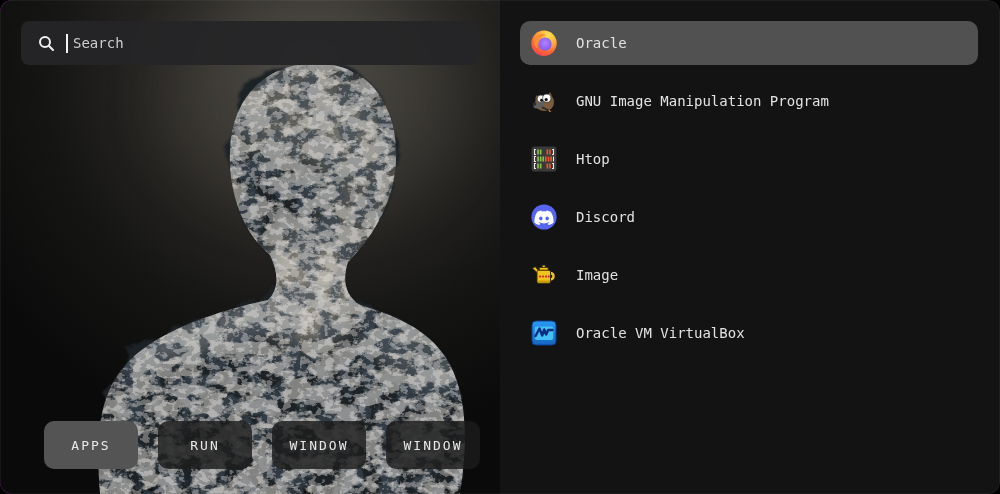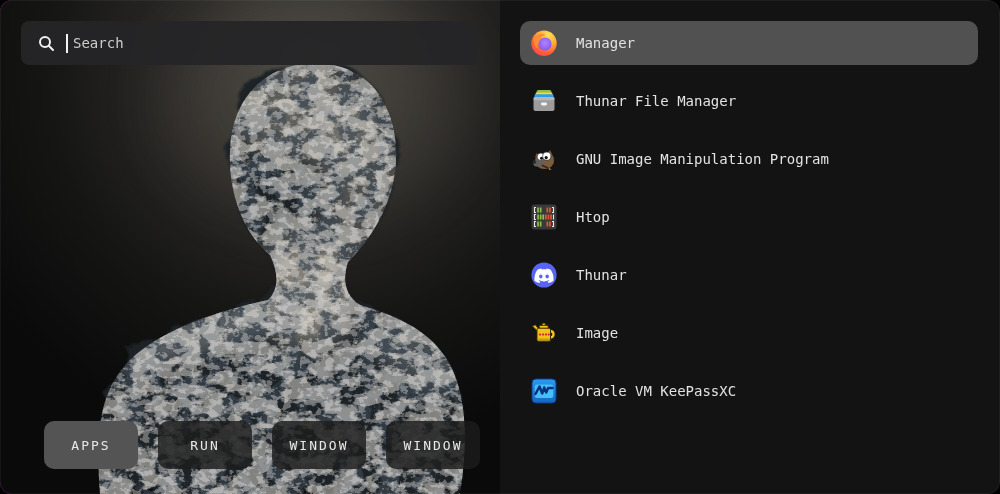--- a/index.html
+++ b/index.html
@@ -177,36 +177,23 @@
               <stop offset="1" stop-color="#6e46d9"></stop>
             </radialGradient>
           </defs>
           <circle cx="14" cy="14.3" r="12.7" fill="url(#ffOut)"></circle>
           <circle cx="15" cy="15" r="6.6" fill="url(#ffIn)"></circle>
           <path d="M15.5 2.5 C17.5 4.5 18.3 6.5 17.3 8.6 C15.4 6.8 14.5 4.6 15.5 2.5 Z" fill="#ffd567"></path>
           <path d="M4.2 10.5 C6 4.8 12 3.2 15.8 6.2 C11.5 7 9.4 9.2 9.2 12.2
                    C7.2 14.2 6.4 16.6 7.6 19.6 C4.6 17.4 3.3 13.6 4.2 10.5 Z" fill="#ff8d36"></path>
         </svg>
       </span>
-      <span class="app-label">Manager</span>
-    </div>
-
-    <div class="app-row">
-      <span class="app-icon">
-        <svg viewBox="0 0 28 28">
-          <rect x="6.5" y="3" width="15" height="5" rx="2" fill="#8bc34a"></rect>
-          <rect x="5.4" y="5.6" width="17.2" height="4" rx="1.6" fill="#fdd835"></rect>
-          <rect x="4.4" y="7.2" width="19.2" height="5" rx="1.6" fill="#2f9bf0"></rect>
-          <rect x="3.5" y="10" width="21" height="14" rx="2" fill="#9c9c9c"></rect>
-          <rect x="3.5" y="10" width="21" height="3.2" rx="1.6" fill="#b7b7b7"></rect>
-          <rect x="11" y="15.6" width="6" height="2.8" rx="1.4" fill="#f5f5f5"></rect>
-        </svg>
-      </span>
-      <span class="app-label">Thunar File Manager</span>
-    </div>
+      <span class="app-label">Oracle</span>
+    </div>
+
 
 
     <div class="app-row">
       <span class="app-icon">
         <svg viewBox="0 0 28 28">
           <path d="M20 5 L24.5 14.5 L17 9.5 Z" fill="#7a5c3e"></path>
           <path d="M6.5 8 L10.5 12 L5 12.5 Z" fill="#6b4f34"></path>
           <ellipse cx="14.5" cy="16" rx="9.5" ry="8" fill="#7a5c3e"></ellipse>
           <ellipse cx="8.6" cy="18.2" rx="5.4" ry="3.1" fill="#606060" transform="rotate(-18 8.6 18.2)"></ellipse>
           <circle cx="4.6" cy="17" r="1.7" fill="#2e2e2e"></circle>
@@ -258,21 +245,21 @@
 
     <div class="app-row">
       <span class="app-icon">
         <svg viewBox="0 0 28 28">
           <circle cx="14" cy="14" r="12.6" fill="#5865F2"></circle>
           <g transform="translate(4.4 5.2) scale(0.8)">
             <path fill="#fff" d="M20.317 4.3698a19.79 19.79 0 00-4.885-1.5152.074.074 0 00-.079.0371c-.211.3753-.445.8648-.608 1.2495-1.845-.2762-3.68-.2762-5.487 0-.164-.3933-.406-.8742-.618-1.2495a.077.077 0 00-.078-.037 19.736 19.736 0 00-4.886 1.515.07.07 0 00-.032.0277C.533 9.0458-.32 13.5799.099 18.0578a.082.082 0 00.031.0561c2.053 1.5076 4.041 2.4228 5.993 3.0294a.078.078 0 00.084-.0276c.462-.6304.873-1.2952 1.226-1.9942a.076.076 0 00-.041-.1057c-.653-.2476-1.274-.5495-1.873-.8923a.077.077 0 01-.007-.1277c.126-.0943.252-.1923.372-.2914a.074.074 0 01.077-.0105c3.928 1.7933 8.18 1.7933 12.062 0a.074.074 0 01.078.0095c.12.099.246.1981.373.2924a.077.077 0 01-.006.1276c-.599.3428-1.22.6447-1.873.8914a.077.077 0 00-.041.1067c.36.698.772 1.3628 1.225 1.9932a.076.076 0 00.084.0286c1.961-.6067 3.95-1.5219 6.002-3.0294a.077.077 0 00.032-.0552c.5-5.177-.838-9.6739-3.549-13.6604a.061.061 0 00-.031-.0286zM8.02 15.3312c-1.183 0-2.157-1.0857-2.157-2.419 0-1.3332.956-2.4189 2.157-2.4189 1.211 0 2.176 1.0952 2.157 2.419 0 1.3332-.956 2.4189-2.157 2.4189zm7.975 0c-1.183 0-2.157-1.0857-2.157-2.419 0-1.3332.955-2.4189 2.157-2.4189 1.21 0 2.176 1.0952 2.157 2.419 0 1.3332-.946 2.4189-2.157 2.4189z"></path>
           </g>
         </svg>
       </span>
-      <span class="app-label">Thunar</span>
+      <span class="app-label">Discord</span>
     </div>
 
     <div class="app-row">
       <span class="app-icon">
         <svg viewBox="0 0 28 28">
           <path d="M20.5 12 C24.5 12.5 24.5 18 20.5 18.5" fill="none" stroke="#f2c21d" stroke-width="2.4"></path>
           <path d="M7.5 12 L2.5 7.2 L5.4 5.8 C6.5 8 8.5 9.6 9.6 10.2 Z" fill="#f2c21d" stroke="#3a2f00" stroke-width="0.8"></path>
           <rect x="12.2" y="4.2" width="3" height="2.8" fill="#f2c21d" stroke="#3a2f00" stroke-width="0.8"></rect>
           <rect x="9.3" y="6.6" width="8.8" height="3" fill="#f2c21d" stroke="#3a2f00" stroke-width="0.8"></rect>
           <rect x="7" y="9.2" width="13.5" height="13" rx="1.5" fill="#f2c21d" stroke="#3a2f00" stroke-width="1"></rect>
@@ -295,17 +282,17 @@
             <linearGradient id="vbg" x1="0" y1="0" x2="0" y2="1">
               <stop offset="0" stop-color="#2b9af3"></stop>
                 <stop offset="1" stop-color="#1565c0"></stop>
             </linearGradient>
           </defs>
           <rect x="2" y="2" width="24" height="24" rx="4" fill="url(#vbg)" stroke="#0d3f8f" stroke-width="1"></rect>
           <rect x="4.8" y="7.6" width="18.4" height="13.4" rx="2" fill="#45c0f5"></rect>
           <path d="M5.5 17 L9.5 9.5 L12.2 16.5 L14.2 10.5 L16.2 15.5 L18.2 11 L22.5 11" fill="none" stroke="#0a2f80" stroke-width="2.4" stroke-linejoin="round" stroke-linecap="round"></path>
         </svg>
       </span>
-      <span class="app-label">Oracle VM KeePassXC</span>
+      <span class="app-label">Oracle VM VirtualBox</span>
     </div>
 
   </div>
 </div>
 
 </body></html>

